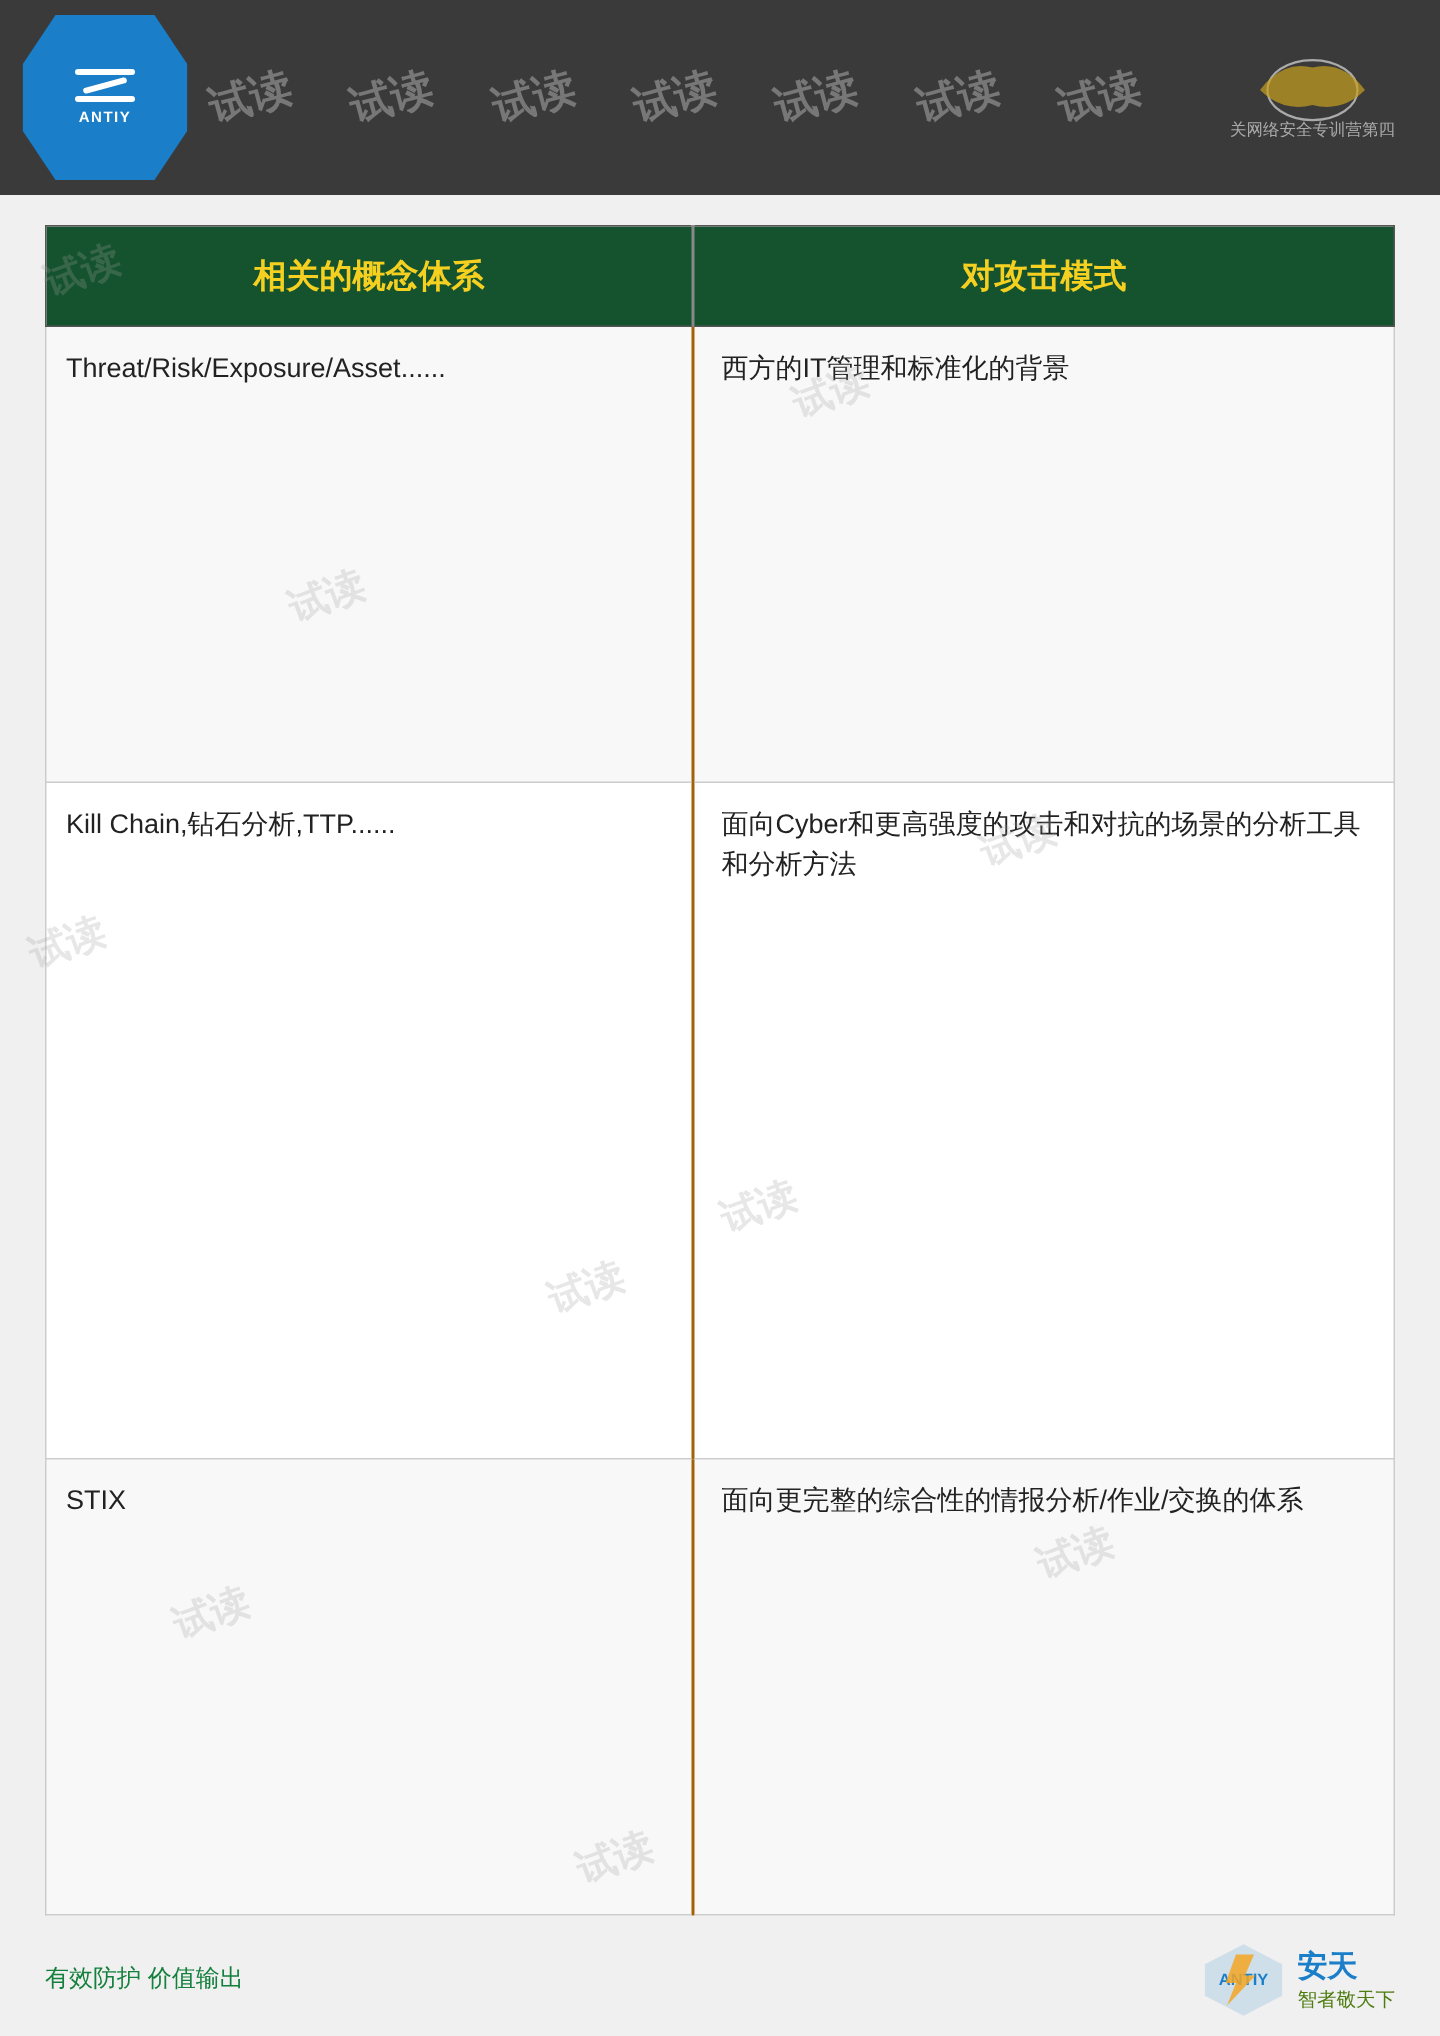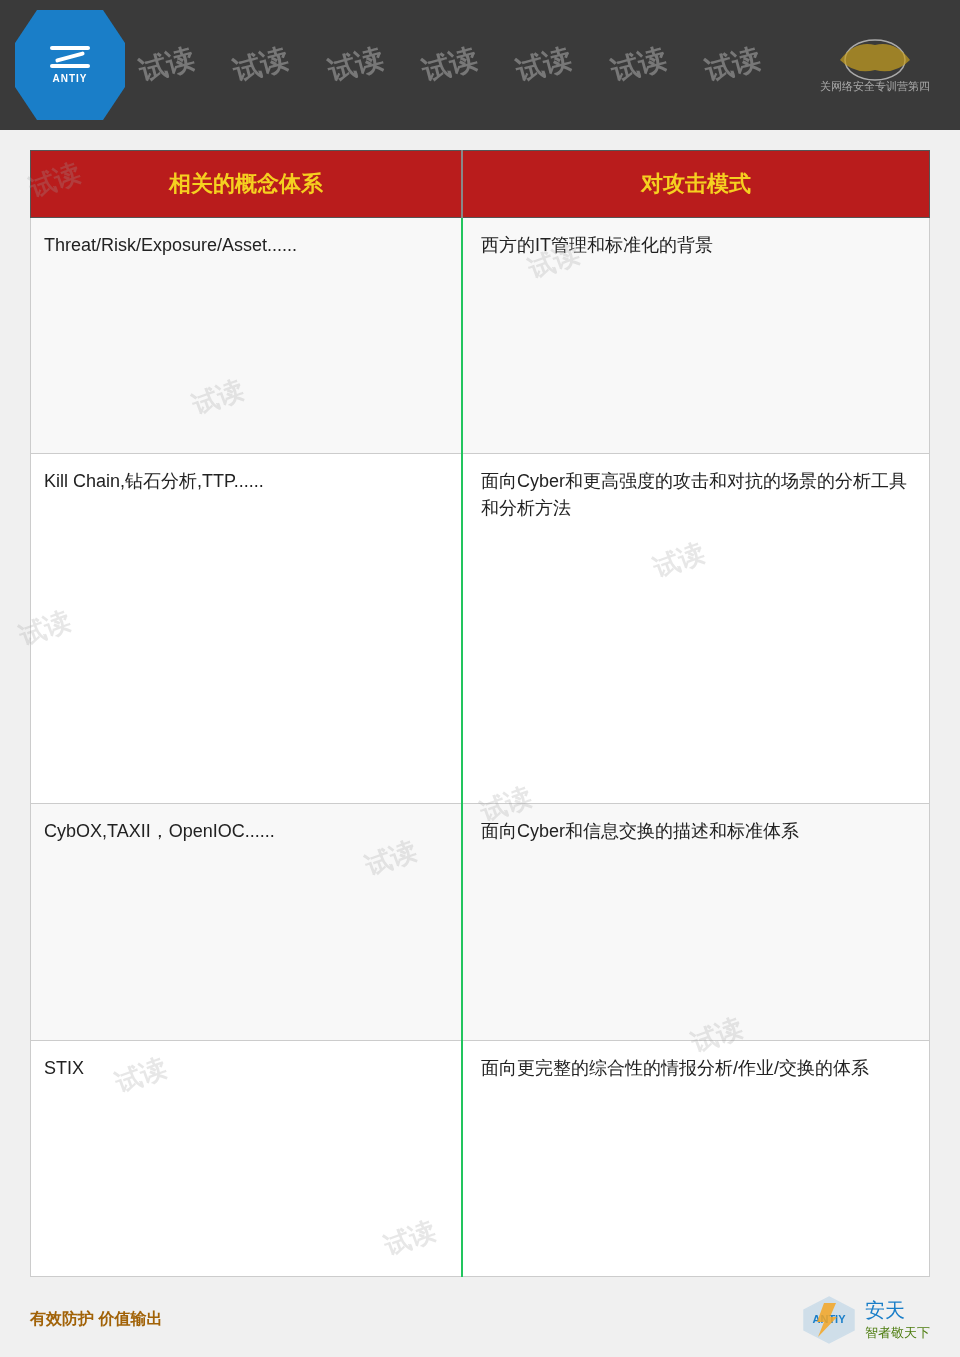--- a/index.html
+++ b/index.html
@@ -145,21 +145,21 @@
     .col-left {
       width: 48%;
     }
 
     .col-right {
       width: 52%;
     }
 
     
     .header-row th {
-      background: #b91c1c;
+      background: #14532d;
       color: #f5d020;
       font-size: 22px;
       font-weight: bold;
       padding: 18px 20px;
       border: 1px solid #555;
     }
 
     .header-row th:first-child {
       border-right: 2px solid #888;
     }
@@ -170,21 +170,21 @@
       color: #222;
       background: white;
     }
 
     .data-row:nth-child(odd) td {
       background: #f8f8f8;
     }
 
     .data-row td:first-child {
       font-weight: 500;
-      border-right: 2px solid #22c55e;
+      border-right: 2px solid #a16207;
       padding-left: 13px;
     }
 
     .data-row td {
       line-height: 1.5;
     }
 
     
     .footer {
       position: absolute;
@@ -193,23 +193,23 @@
       right: 0;
       height: 75px;
       background: #f0f0f0;
       display: flex;
       align-items: center;
       justify-content: space-between;
       padding: 0 30px;
     }
 
     .footer-tagline {
-      color: #a16207;
+      color: #15803d;
       font-size: 16px;
-      font-weight: bold;
+      font-weight: normal;
     }
 
     .footer-logo {
       display: flex;
       align-items: center;
       gap: 8px;
     }
   </style>
 </head>
 <body>
@@ -269,38 +269,34 @@
     <tbody id="table-body">
     <tr class="data-row">
           <td class="col-left">Threat/Risk/Exposure/Asset......</td>
           <td class="col-right">西方的IT管理和标准化的背景</td>
         </tr>
         <tr class="data-row">
           <td class="col-left">Kill Chain,钻石分析,TTP......</td>
           <td class="col-right">面向Cyber和更高强度的攻击和对抗的场景的分析工具和分析方法</td>
         </tr>
         <tr class="data-row">
-          <td class="col-left">CybOX,TAXII，OpenIOC......</td>
-          <td class="col-right">面向Cyber和信息交换的描述和标准体系</td>
-        </tr>
-        <tr class="data-row">
           <td class="col-left">STIX</td>
           <td class="col-right">面向更完整的综合性的情报分析/作业/交换的体系</td>
         </tr>
       </tbody>
   </table>
 </div>
 
 <div class="footer">
   <span class="footer-tagline">有效防护 价值输出</span>
   <div class="footer-logo">
     <svg width="55" height="50">
       <polygon points="27,2 52,15 52,35 27,48 2,35 2,15" fill="#1a7ec8" opacity="0.15" stroke="#1a7ec8" stroke-width="1.5"></polygon>
       <text x="27" y="28" text-anchor="middle" fill="#1a7ec8" font-size="11" font-weight="bold" font-family="Arial">ANTIY</text>
 
       <path d="M22,8 L15,27 L22,27 L16,42 L35,22 L28,22 L34,8Z" fill="#f5a623" opacity="0.85"></path>
     </svg>
     <div>
-      <div style="font-size:20px;font-weight:normal;color:#1a7ec8;">安天</div>
+      <div style="font-size:20px;font-weight:bold;color:#1a7ec8;">安天</div>
       <div style="font-size:13px;color:#4d7c0f;">智者敬天下</div>
     </div>
   </div>
 </div>
 
 </body></html>

